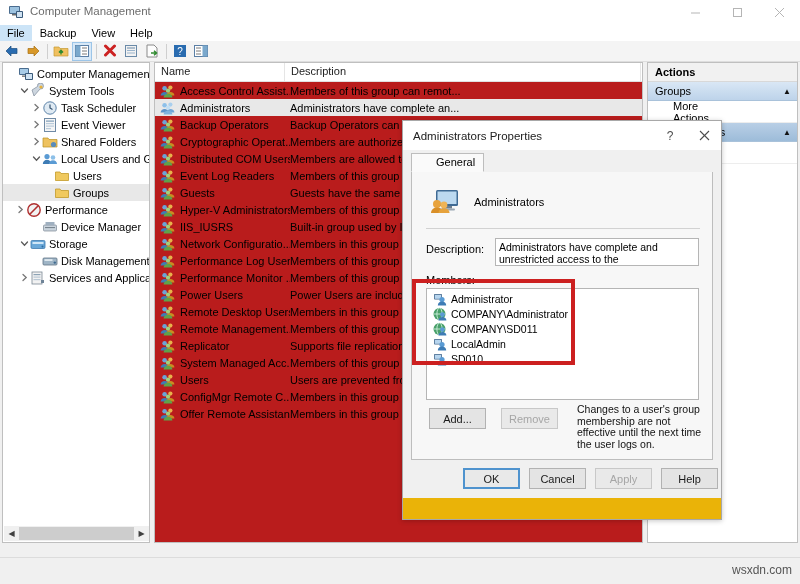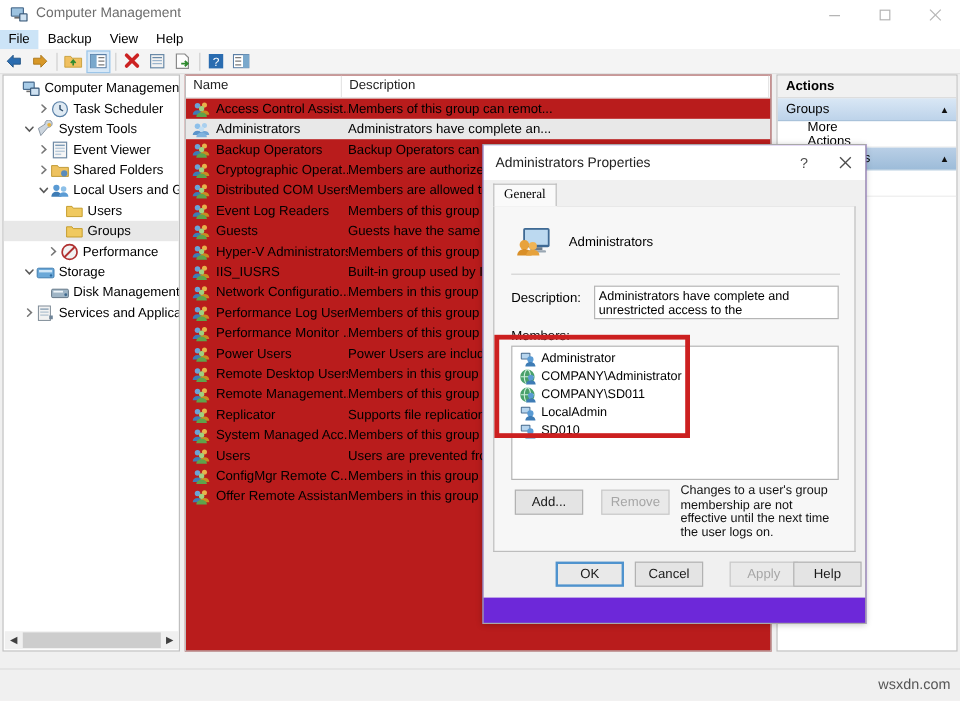--- a/index.html
+++ b/index.html
@@ -249,21 +249,21 @@
     position: absolute; right: 8px; top: 563px;
     font-size: 12px; color: #555;
     font-family: "Liberation Sans", sans-serif;
   }
 
   
   .dialog {
     position: absolute;
     left: 402px; top: 120px;
     width: 320px; height: 400px;
-    background: #6d28d9;
+    background: #eab308;
     border: 1px solid #a8a8a8;
     box-shadow: 0 1px 5px rgba(0,0,0,0.22);
     box-sizing: border-box;
     z-index: 50;
   }
   .dlg-title {
     height: 29px;
     background: #ffffff;
     display: flex; align-items: center;
     padding-left: 10px;
@@ -284,27 +284,26 @@
     background: #f0f0f0;
   }
   .tabstrip {
     position: absolute; left: 8px; top: 3px;
     width: 302px; height: 19px;
     border-bottom: 1px solid #bdbdbd;
   }
   .tab {
     position: absolute; left: 0; top: 0;
     height: 19px;
-    padding: 2px 8px 0 8px;
+    padding: 2px 8px 0 24px;
     font-size: 11px;
     background: #fafafa;
     border: 1px solid #bdbdbd;
     border-bottom: 1px solid #fafafa;
     box-sizing: border-box;
-    font-family: Liberation Serif, serif;
   }
   .tabpage {
     position: absolute; left: 8px; top: 22px;
     width: 302px; height: 288px;
     background: #f7f7f7;
     border: 1px solid #bdbdbd;
     border-top: none;
     box-sizing: border-box;
   }
   .grp-icon {
@@ -374,40 +373,40 @@
   .btn.default { border: 2px solid #4f93ce; background: #e9e9e9; }
   .btn-add {
     position: absolute; left: 17px; top: 236px;
     width: 57px; height: 21px;
   }
   .btn-remove {
     position: absolute; left: 89px; top: 236px;
     width: 57px; height: 21px;
   }
   .note {
-    position: absolute; left: 155px; top: 232px;
+    position: absolute; left: 165px; top: 232px;
     width: 135px;
     font-size: 10.5px;
     line-height: 11.5px;
     color: #111;
   }
   .dlg-actions {
     position: absolute; left: 0; top: 318px;
     width: 318px; height: 30px;
   }
   .btn-ok {
     position: absolute; left: 60px; top: 0;
     width: 57px; height: 21px;
   }
   .btn-cancel {
     position: absolute; left: 126px; top: 0;
     width: 57px; height: 21px;
   }
   .btn-apply {
-    position: absolute; left: 205px; top: 0;
+    position: absolute; left: 192px; top: 0;
     width: 57px; height: 21px;
   }
   .btn-help {
     position: absolute; left: 258px; top: 0;
     width: 57px; height: 21px;
   }
 
   
   .annot {
     position: absolute;
@@ -537,47 +536,47 @@
               <svg width="16" height="16" viewBox="0 0 16 16">
                 <rect x="1" y="2" width="10" height="7" rx="1" fill="#4a6c8f"></rect>
                 <rect x="2" y="3" width="8" height="5" fill="#a8cce8"></rect>
                 <rect x="4" y="9.5" width="4" height="1.3" fill="#6b6b6b"></rect>
                 <rect x="7" y="7" width="8" height="7" rx="1" fill="#3a5a7a"></rect>
                 <rect x="8" y="8" width="6" height="5" fill="#cfe2f2"></rect>
               </svg>
             </span>
             <span class="tlabel">Computer Management (Local</span>
           </div>
+          <div class="tnode" style="padding-left: 16px;">
+            <span class="tw">
+              <svg width="9" height="9" viewBox="0 0 9 9">
+                <path d="M1.5 3 L4.5 6.2 L7.5 3" stroke="#5a5a5a" stroke-width="1.3" fill="none" stroke-linecap="round"></path>
+              </svg>
+            </span>
+            <span class="ticon">
+              <svg width="16" height="16" viewBox="0 0 16 16">
+                <path d="M4 13 L10 6 a3 3 0 1 0 -2.5 -2.5 L2 7 z" fill="#cdd6df" stroke="#7d8a99" stroke-width="0.7"></path>
+                <circle cx="11" cy="4" r="1.6" fill="#e8b23a"></circle>
+              </svg>
+            </span>
+            <span class="tlabel">System Tools</span>
+          </div>
           <div class="tnode" style="padding-left: 28px;">
             <span class="tw">
               <svg width="9" height="9" viewBox="0 0 9 9">
                 <path d="M3 1.5 L6.2 4.5 L3 7.5" stroke="#777" stroke-width="1.3" fill="none" stroke-linecap="round"></path>
               </svg>
             </span>
             <span class="ticon">
               <svg width="16" height="16" viewBox="0 0 16 16">
                 <circle cx="8" cy="8" r="6.2" fill="#dfeaf3" stroke="#5b82a8" stroke-width="1"></circle>
                 <path d="M8 4.5 L8 8 L10.5 9.5" stroke="#32506e" stroke-width="1.2" fill="none"></path>
               </svg>
             </span>
             <span class="tlabel">Task Scheduler</span>
-          </div>
-          <div class="tnode" style="padding-left: 16px;">
-            <span class="tw">
-              <svg width="9" height="9" viewBox="0 0 9 9">
-                <path d="M1.5 3 L4.5 6.2 L7.5 3" stroke="#5a5a5a" stroke-width="1.3" fill="none" stroke-linecap="round"></path>
-              </svg>
-            </span>
-            <span class="ticon">
-              <svg width="16" height="16" viewBox="0 0 16 16">
-                <path d="M4 13 L10 6 a3 3 0 1 0 -2.5 -2.5 L2 7 z" fill="#cdd6df" stroke="#7d8a99" stroke-width="0.7"></path>
-                <circle cx="11" cy="4" r="1.6" fill="#e8b23a"></circle>
-              </svg>
-            </span>
-            <span class="tlabel">System Tools</span>
           </div>
           <div class="tnode" style="padding-left: 28px;">
             <span class="tw">
               <svg width="9" height="9" viewBox="0 0 9 9">
                 <path d="M3 1.5 L6.2 4.5 L3 7.5" stroke="#777" stroke-width="1.3" fill="none" stroke-linecap="round"></path>
               </svg>
             </span>
             <span class="ticon">
               <svg width="16" height="16" viewBox="0 0 16 16">
                 <rect x="2.5" y="1.5" width="11" height="13" fill="#f6f6f6" stroke="#6f8aa5"></rect>
@@ -630,33 +629,44 @@
           </div>
           <div class="tnode sel" style="padding-left: 40px;">
             <span class="tw"></span>
             <span class="ticon">
               <svg width="16" height="16" viewBox="0 0 16 16">
                 <path d="M1.5 4 L6 4 L7 5.5 L14.5 5.5 L14.5 12.5 L1.5 12.5 Z" fill="#f0c95f" stroke="#c39b2a" stroke-width="0.8"></path>
               </svg>
             </span>
             <span class="tlabel">Groups</span>
           </div>
-          <div class="tnode" style="padding-left: 36px;">
+          <div class="tnode" style="padding-left: 12px;">
             <span class="tw">
               <svg width="9" height="9" viewBox="0 0 9 9">
                 <path d="M3 1.5 L6.2 4.5 L3 7.5" stroke="#777" stroke-width="1.3" fill="none" stroke-linecap="round"></path>
               </svg>
             </span>
             <span class="ticon">
               <svg width="16" height="16" viewBox="0 0 16 16">
                 <circle cx="8" cy="8" r="6.2" fill="#f2f2f2" stroke="#b03030" stroke-width="1.4"></circle>
                 <line x1="3.8" y1="12.2" x2="12.2" y2="3.8" stroke="#b03030" stroke-width="1.6"></line>
               </svg>
             </span>
             <span class="tlabel">Performance</span>
+          </div>
+          <div class="tnode" style="padding-left: 28px;">
+            <span class="tw"></span>
+            <span class="ticon">
+              <svg width="16" height="16" viewBox="0 0 16 16">
+                <rect x="1.5" y="6" width="13" height="6" rx="1" fill="#c9d3dc" stroke="#7b8894" stroke-width="0.7"></rect>
+                <rect x="3.5" y="3" width="9" height="3.3" fill="#9fb0c0"></rect>
+                <rect x="3" y="8" width="10" height="1.1" fill="#78858f"></rect>
+              </svg>
+            </span>
+            <span class="tlabel">Device Manager</span>
           </div>
           <div class="tnode" style="padding-left: 16px;">
             <span class="tw">
               <svg width="9" height="9" viewBox="0 0 9 9">
                 <path d="M1.5 3 L4.5 6.2 L7.5 3" stroke="#5a5a5a" stroke-width="1.3" fill="none" stroke-linecap="round"></path>
               </svg>
             </span>
             <span class="ticon">
               <svg width="16" height="16" viewBox="0 0 16 16">
                 <rect x="1" y="4.5" width="14" height="8" rx="1.2" fill="#6aa8d8" stroke="#3d7aae" stroke-width="0.8"></rect>

